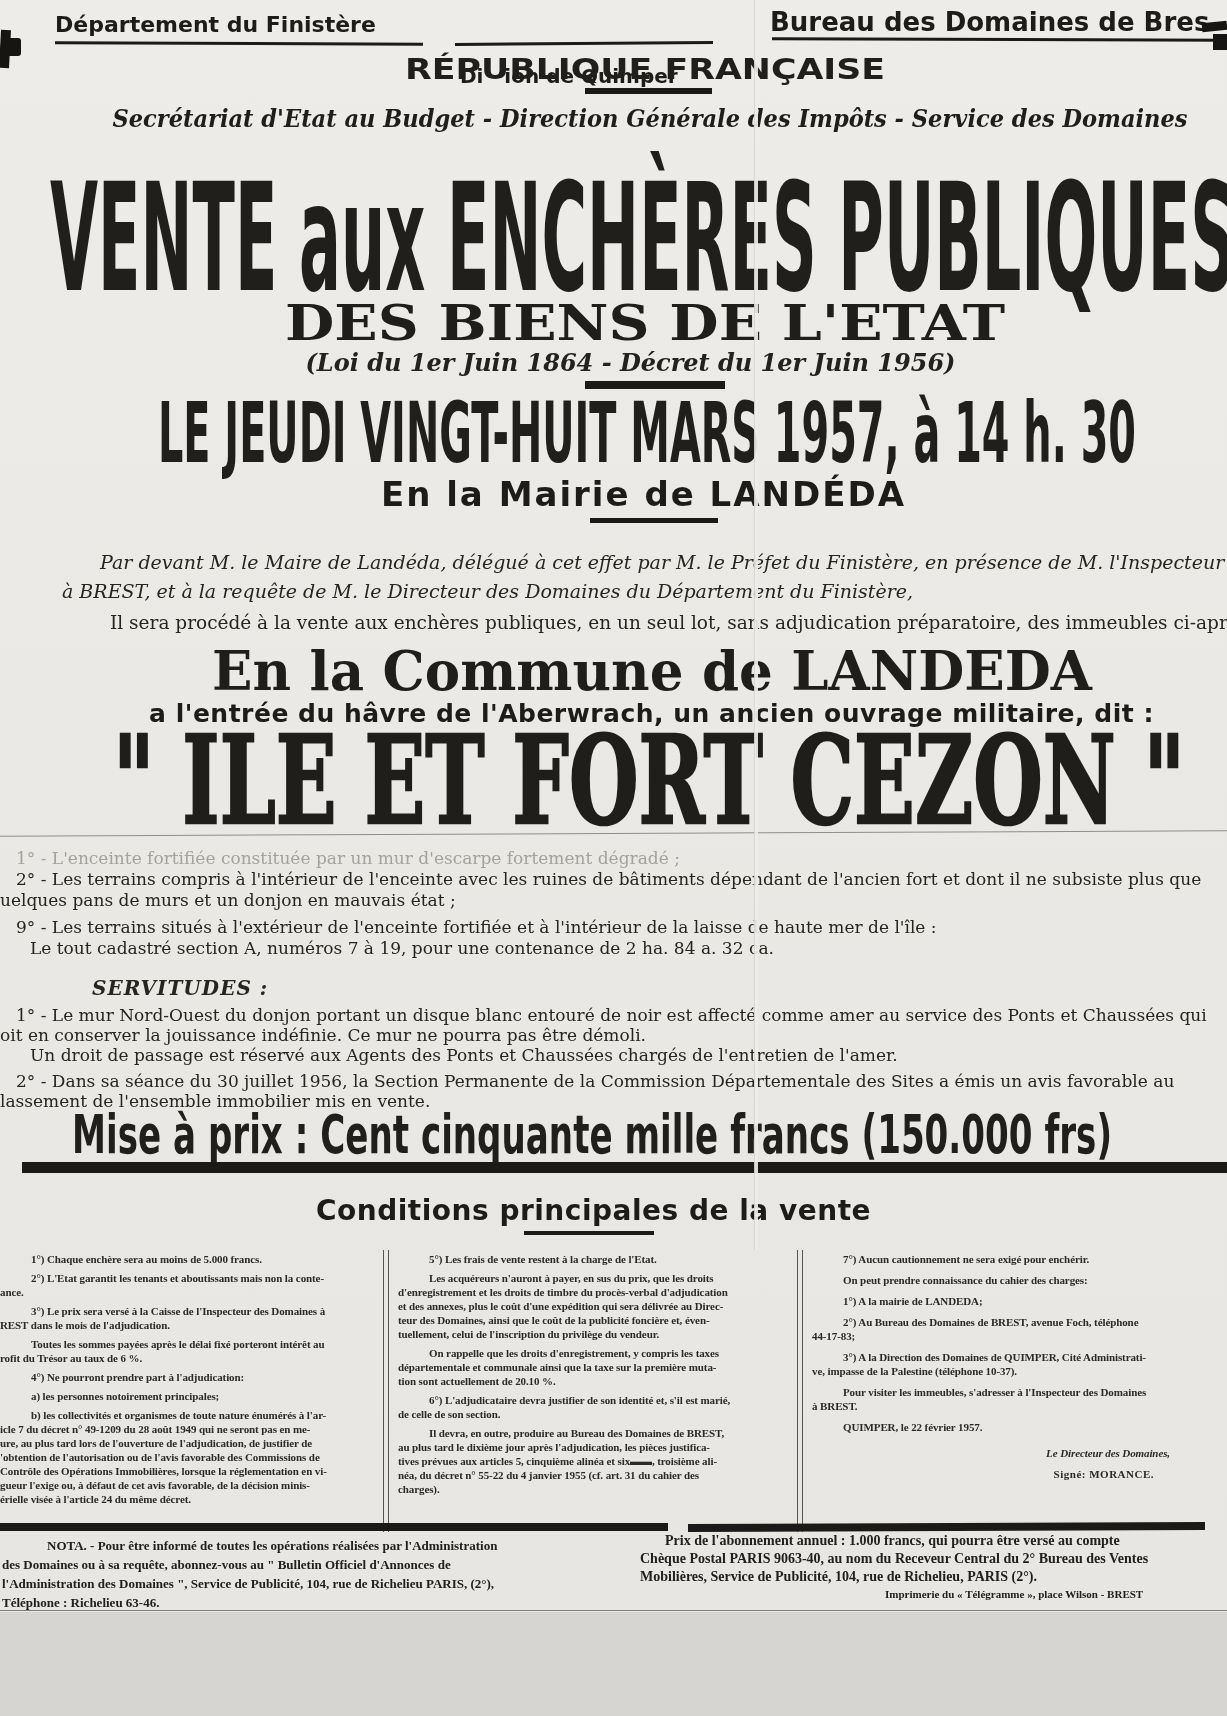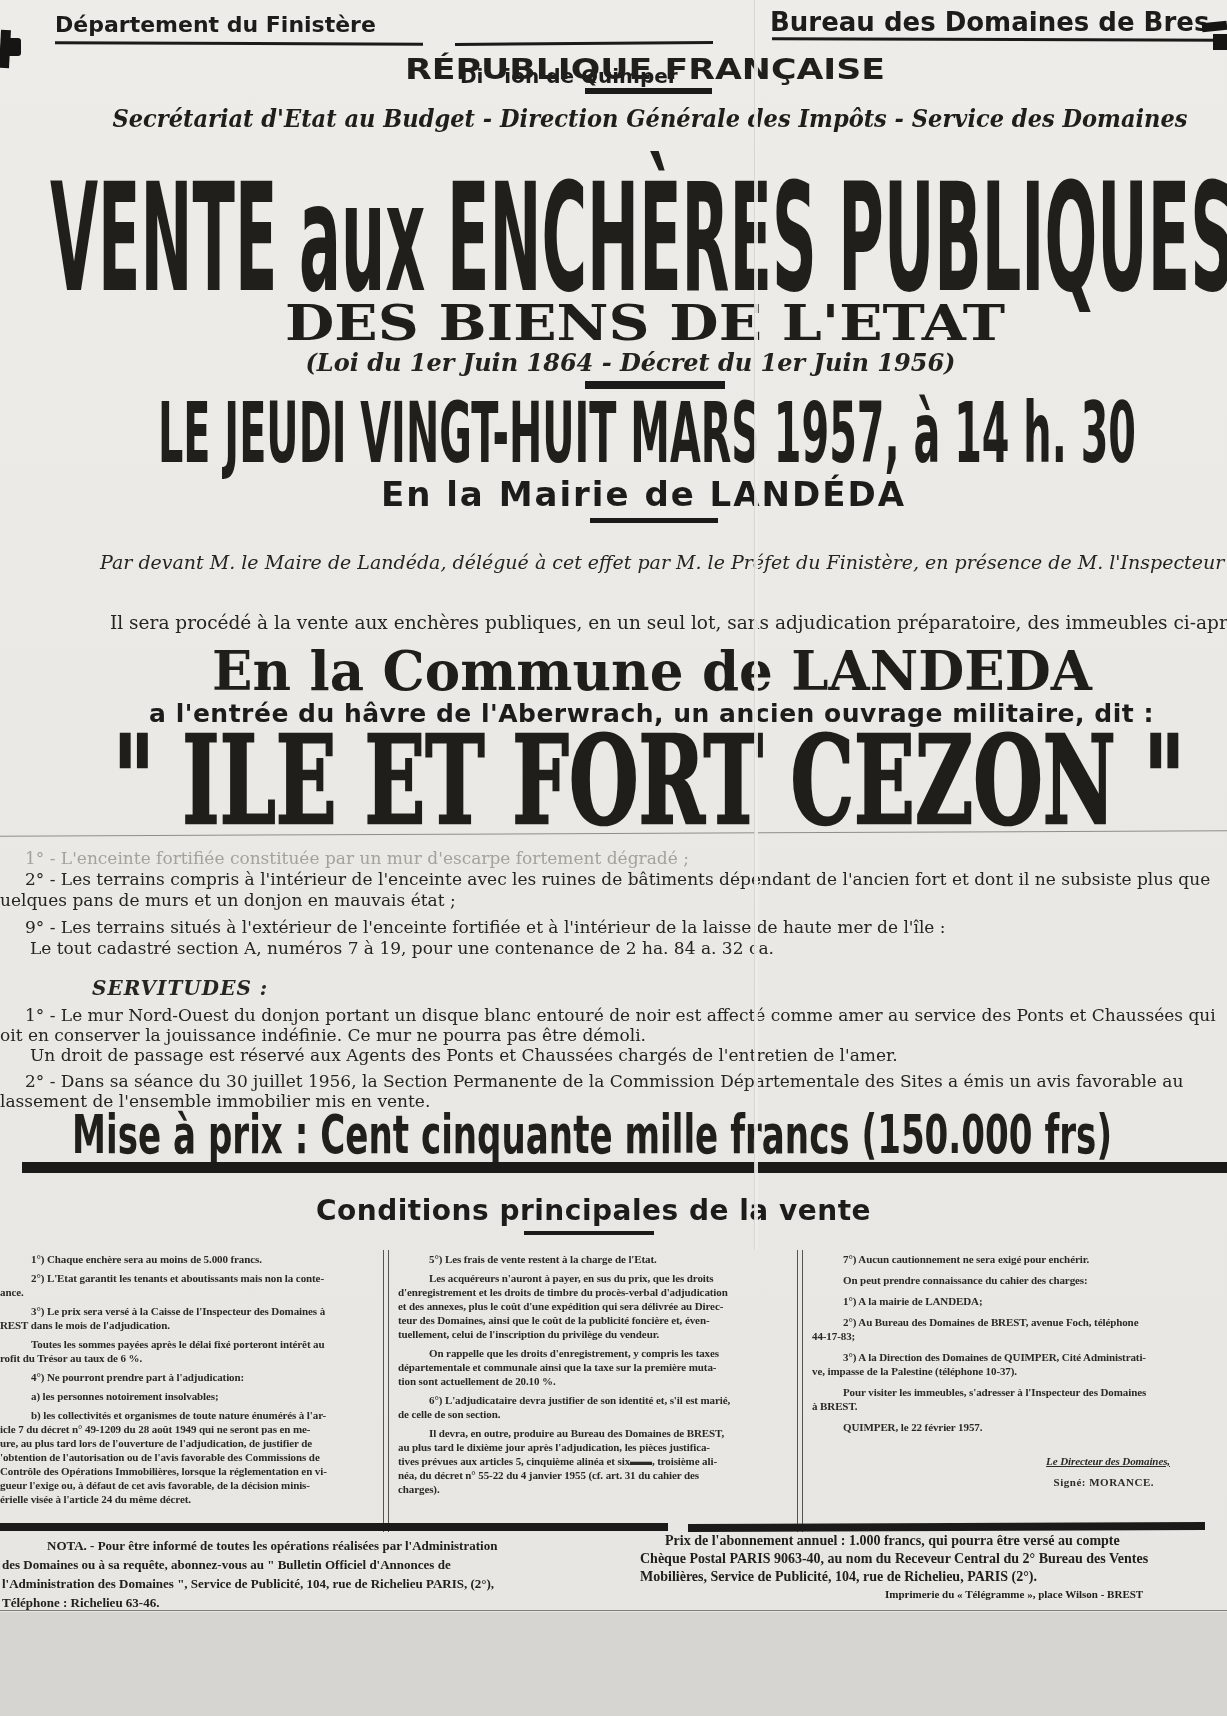--- a/index.html
+++ b/index.html
@@ -19,32 +19,32 @@
   .rule{position:absolute;background:#1b1a18;}
   .thin{position:absolute;background:#8f8e8a;height:1px;}
   
   .hl-sans{font-family:"DejaVu Sans","Liberation Sans",sans-serif;font-weight:bold;fill:#201f1c;}
   .hl-serif{font-family:"DejaVu Serif","Liberation Serif",serif;font-weight:bold;fill:#1f1e1b;}
   .it{font-style:italic;}
   
   .ital{font-style:italic;}
   .desc{position:absolute;left:0;top:848px;font-size:17px;line-height:21px;color:#26251f;}
   .serv{position:absolute;left:0;top:1005px;font-size:17px;line-height:20px;color:#26251f;}
-  .desc .num,.serv .num{padding-left:25px;}
+  .desc .num,.serv .num{padding-left:16px;}
   .desc .plain,.serv .plain{padding-left:30px;}
   .desc .cut,.serv .cut{padding-left:0;}
   .desc .faint{color:#a3a29b;}
   .gap-sm{margin-top:6px;}
   
   .col{position:absolute;top:1252px;font-family:"Liberation Serif","DejaVu Serif",serif;
        font-weight:bold;font-size:11px;line-height:14px;color:#2b2a26;letter-spacing:-0.1px;white-space:nowrap;}
   .col .indent{padding-left:31px;}
   .col .gap{margin-top:5px;}
   .col3 .gap{margin-top:7px;}
-  .col .sig-role{font-style:italic;text-align:right;padding-right:52px;margin-top:20px;text-decoration:underline;}
+  .col .sig-role{font-style:italic;text-align:right;padding-right:52px;margin-top:12px;}
   .col .sig-name{text-align:right;padding-right:68px;margin-top:7px;letter-spacing:.5px;}
   .vsep{position:absolute;top:1250px;height:282px;width:4px;
         border-left:1px solid #56544f;border-right:1px solid #56544f;}
   
   .nota{position:absolute;left:2px;top:1536px;width:660px;
         font-family:"Liberation Serif","DejaVu Serif",serif;font-weight:bold;
         font-size:13px;line-height:19px;color:#21201d;white-space:nowrap;}
   .nota .indent{padding-left:45px;}
   .subscr{position:absolute;left:640px;top:1532px;width:600px;
         font-family:"Liberation Serif","DejaVu Serif",serif;font-weight:bold;
@@ -88,20 +88,21 @@
   <div class="abs ital" style="left:0;right:0;top:348px;text-align:center;transform:translateX(17px);font-size:24px;font-weight:bold;color:#23221e;">(Loi du 1er Juin 1864 - Décret du 1er Juin 1956)</div>
   <div class="rule" style="left:585px;top:381px;width:140px;height:8px;"></div>
 
   <svg class="abs" style="left:0;top:392px;" width="1227" height="88">
     <text x="158" y="70" font-size="84" textLength="978" lengthAdjust="spacingAndGlyphs" class="hl-sans">LE JEUDI VINGT-HUIT MARS 1957, à 14 h. 30</text>
   </svg>
   <div class="abs hdr" style="left:0;right:0;top:474px;text-align:center;transform:translateX(30px);font-size:34px;letter-spacing:2px;">En la Mairie de LANDÉDA</div>
   <div class="rule" style="left:590px;top:518px;width:128px;height:5px;"></div>
 
   <div class="abs ital" style="left:100px;top:551px;font-size:19px;color:#26251f;">Par devant M. le Maire de Landéda, délégué à cet effet par M. le Préfet du Finistère, en présence de M. l'Inspecteur des Domain</div>
+  <div class="abs ital" style="left:62px;top:580px;font-size:19px;color:#26251f;">à BREST, et à la requête de M. le Directeur des Domaines du Département du Finistère,</div>
   <div class="abs" style="left:110px;top:612px;font-size:18.5px;color:#26251f;">Il sera procédé à la vente aux enchères publiques, en un seul lot, sans adjudication préparatoire, des immeubles ci-après désignés :</div>
 
   <svg class="abs" style="left:0;top:642px;" width="1227" height="62">
     <text x="652" y="48" text-anchor="middle" font-size="54" textLength="880" lengthAdjust="spacingAndGlyphs" class="hl-serif">En la Commune de LANDEDA</text>
   </svg>
   <div class="abs hdr" style="left:0;right:0;top:699px;text-align:center;transform:translateX(38px);font-size:25px;letter-spacing:.5px;">a l'entrée du hâvre de l'Aberwrach, un ancien ouvrage militaire, dit :</div>
 
   <svg class="abs" style="left:0;top:726px;" width="1227" height="120">
     <text x="113" y="97" font-size="122" textLength="1072" lengthAdjust="spacingAndGlyphs" class="hl-serif" stroke="#1f1e1b" stroke-width="2.5">" ILE ET FORT CEZON "</text>
   </svg>
@@ -140,21 +141,21 @@
   <div class="col" style="left:0;width:380px;">
 
   <div class=" indent">1°) Chaque enchère sera au moins de 5.000 francs.</div>
       <div class=" indent gap">2°) L'Etat garantit les tenants et aboutissants mais non la conte-</div>
       <div>ance.</div>
       <div class=" indent gap">3°) Le prix sera versé à la Caisse de l'Inspecteur des Domaines à</div>
       <div>REST dans le mois de l'adjudication.</div>
       <div class=" indent gap">Toutes les sommes payées après le délai fixé porteront intérêt au</div>
       <div>rofit du Trésor au taux de 6 %.</div>
       <div class=" indent gap">4°) Ne pourront prendre part à l'adjudication:</div>
-      <div class=" indent gap">a) les personnes notoirement insolvables;</div>
+      <div class=" indent gap">a) les personnes notoirement principales;</div>
       <div class=" indent gap">b) les collectivités et organismes de toute nature énumérés à l'ar-</div>
       <div>icle 7 du décret n° 49-1209 du 28 août 1949 qui ne seront pas en me-</div>
       <div>ure, au plus tard lors de l'ouverture de l'adjudication, de justifier de</div>
       <div>'obtention de l'autorisation ou de l'avis favorable des Commissions de</div>
       <div>Contrôle des Opérations Immobilières, lorsque la réglementation en vi-</div>
       <div>gueur l'exige ou, à défaut de cet avis favorable, de la décision minis-</div>
       <div>érielle visée à l'article 24 du même décret.</div>
     </div>
   <div class="vsep" style="left:383px;"></div>
   <div class="col" style="left:398px;width:392px;">

